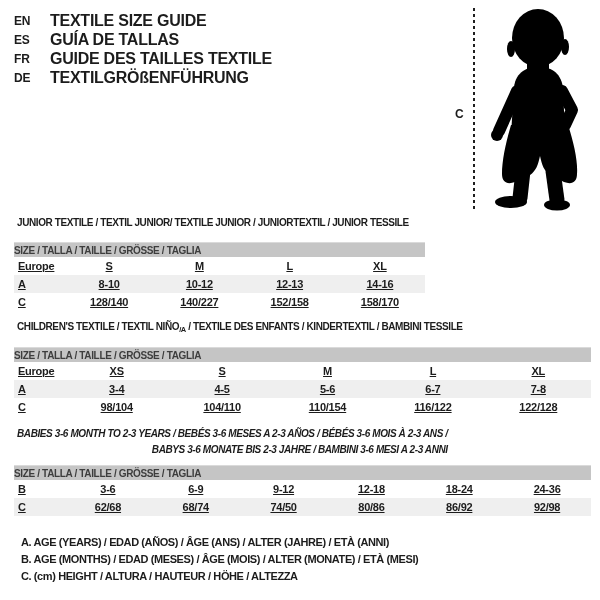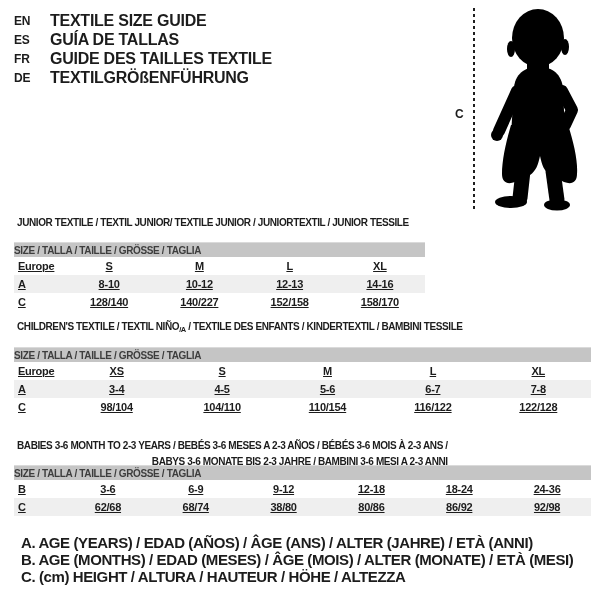--- a/index.html
+++ b/index.html
@@ -41,21 +41,21 @@
     font-weight:700; letter-spacing:-0.25px;text-decoration:underline; }
   .cols4 { grid-template-columns:50px repeat(4,1fr); }
   .cols5 { grid-template-columns:50px repeat(5,1fr); }
   .cols6 { grid-template-columns:50px repeat(6,1fr); }
   .shade { background:#efefef; }
   .lbl { padding-left:4px; text-align:left; }
   .cel { text-align:center; }
 
   
   .footnotes { position:absolute; left:21px; top:534px; }
-  .footnote { height:17px; line-height:17px; font-size:15px; font-weight:700;
+  .footnote { height:17px; line-height:17px; font-size:11px; font-weight:700;
     letter-spacing:-0.4px; white-space:nowrap; }
 </style>
 </head>
 <body>
 
 <div class="page">
 
   <div class="lang-list">
     <div class="lang-row">
       <span class="lang-code">EN</span>
@@ -145,40 +145,40 @@
     <div class="trow cols5">
       <span class="lbl">C</span>
       <span class="cel">98/104</span>
       <span class="cel">104/110</span>
       <span class="cel">110/154</span>
       <span class="cel">116/122</span>
       <span class="cel">122/128</span>
     </div>
   </div>
 
-  <div class="section-title" style="top:438px;">
+  <div class="section-title" style="top:426px;font-style:italic;">
     <div class="subline">BABIES 3-6 MONTH TO 2-3 YEARS / BEBÉS 3-6 MESES A 2-3 AÑOS / BÉBÉS 3-6 MOIS À 2-3 ANS /</div>
     <div class="subline">BABYS 3-6 MONATE BIS 2-3 JAHRE / BAMBINI 3-6 MESI A 2-3 ANNI</div>
   </div>
   <div class="size-table" style="top:465px; width:577px;">
     <div class="band">SIZE / TALLA / TAILLE / GRÖSSE / TAGLIA</div>
     <div class="trow cols6">
       <span class="lbl">B</span>
       <span class="cel">3-6</span>
       <span class="cel">6-9</span>
       <span class="cel">9-12</span>
       <span class="cel">12-18</span>
       <span class="cel">18-24</span>
       <span class="cel">24-36</span>
     </div>
     <div class="trow cols6 shade">
       <span class="lbl">C</span>
       <span class="cel">62/68</span>
       <span class="cel">68/74</span>
-      <span class="cel">38/80</span>
+      <span class="cel">74/50</span>
       <span class="cel">80/86</span>
       <span class="cel">86/92</span>
       <span class="cel">92/98</span>
     </div>
   </div>
 
   <div class="footnotes">
     <div class="footnote">A. AGE (YEARS) / EDAD (AÑOS) / ÂGE (ANS) / ALTER (JAHRE) / ETÀ (ANNI)</div>
     <div class="footnote">B. AGE (MONTHS) / EDAD (MESES) / ÂGE (MOIS) / ALTER (MONATE) / ETÀ (MESI)</div>
     <div class="footnote">C. (cm) HEIGHT / ALTURA / HAUTEUR / HÖHE / ALTEZZA</div>

